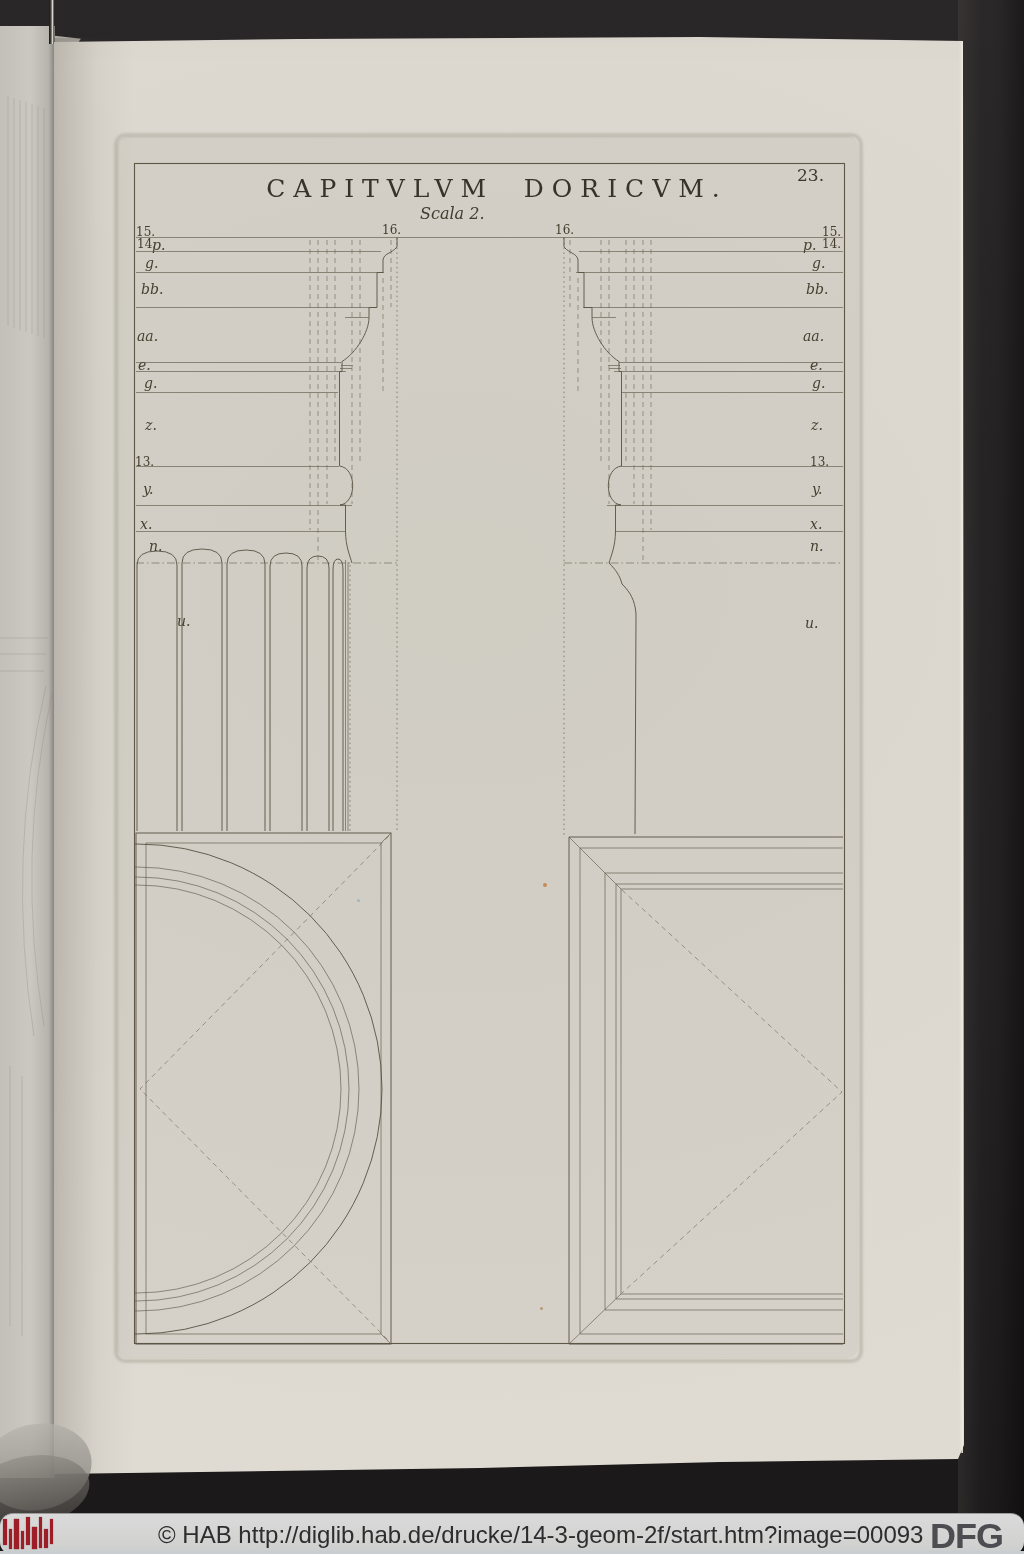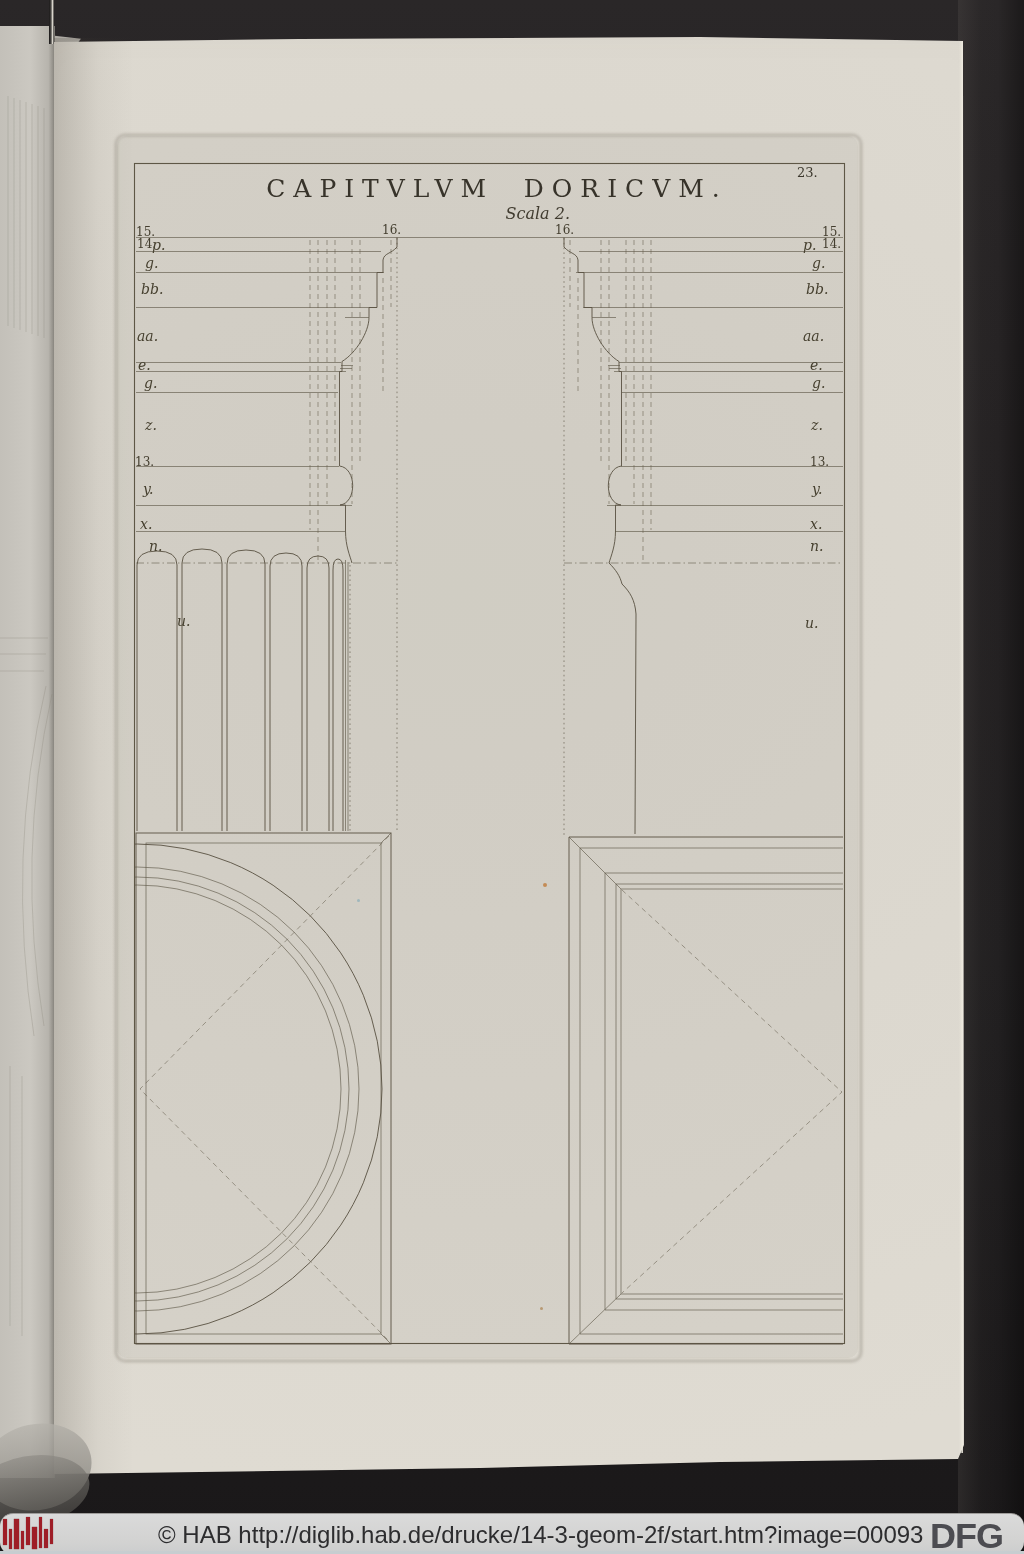--- a/index.html
+++ b/index.html
@@ -54,24 +54,24 @@
     left:115px;top:134px;width:743px;height:1224px;border-radius:10px;
     border:2px solid rgba(104,97,85,.42);filter:blur(1.6px);
   }
   
   .title{
     left:262px;top:174px;width:470px;text-align:center;
     font-size:25px;letter-spacing:.32em;word-spacing:.55em;color:#37332a;
     font-family:"DejaVu Serif",serif;
   }
   .scala{
-    left:420px;top:204px;width:150px;text-align:right;
+    left:420px;top:204px;width:150px;text-align:left;
     font-style:italic;font-size:16px;color:#413c30;
   }
-  .pageno{left:797px;top:165px;font-size:13px;color:#3c382d;}
+  .pageno{left:797px;top:165px;font-size:17px;color:#3c382d;}
   
   svg.engraving{left:0;top:0;}
   .s{stroke:#5b5444;stroke-width:1;fill:none;opacity:.92;}
   .thin{stroke:#5f5848;stroke-width:.75;fill:none;opacity:.85;}
   .dash{stroke:#655e4d;stroke-width:.7;fill:none;stroke-dasharray:5 4;opacity:.8;}
   .dot{stroke:#655e4d;stroke-width:.8;fill:none;stroke-dasharray:1.6 3.2;opacity:.85;}
   .dashdot{stroke:#655e4d;stroke-width:.75;fill:none;stroke-dasharray:8 3 1.5 3;opacity:.8;}
   .frame{stroke:#57503f;stroke-width:1.1;fill:none;opacity:.95;}
   .lbl{font:italic 14px "DejaVu Serif",serif;fill:#474130;}
   .num{font:12px "DejaVu Serif",serif;fill:#433d2e;}

